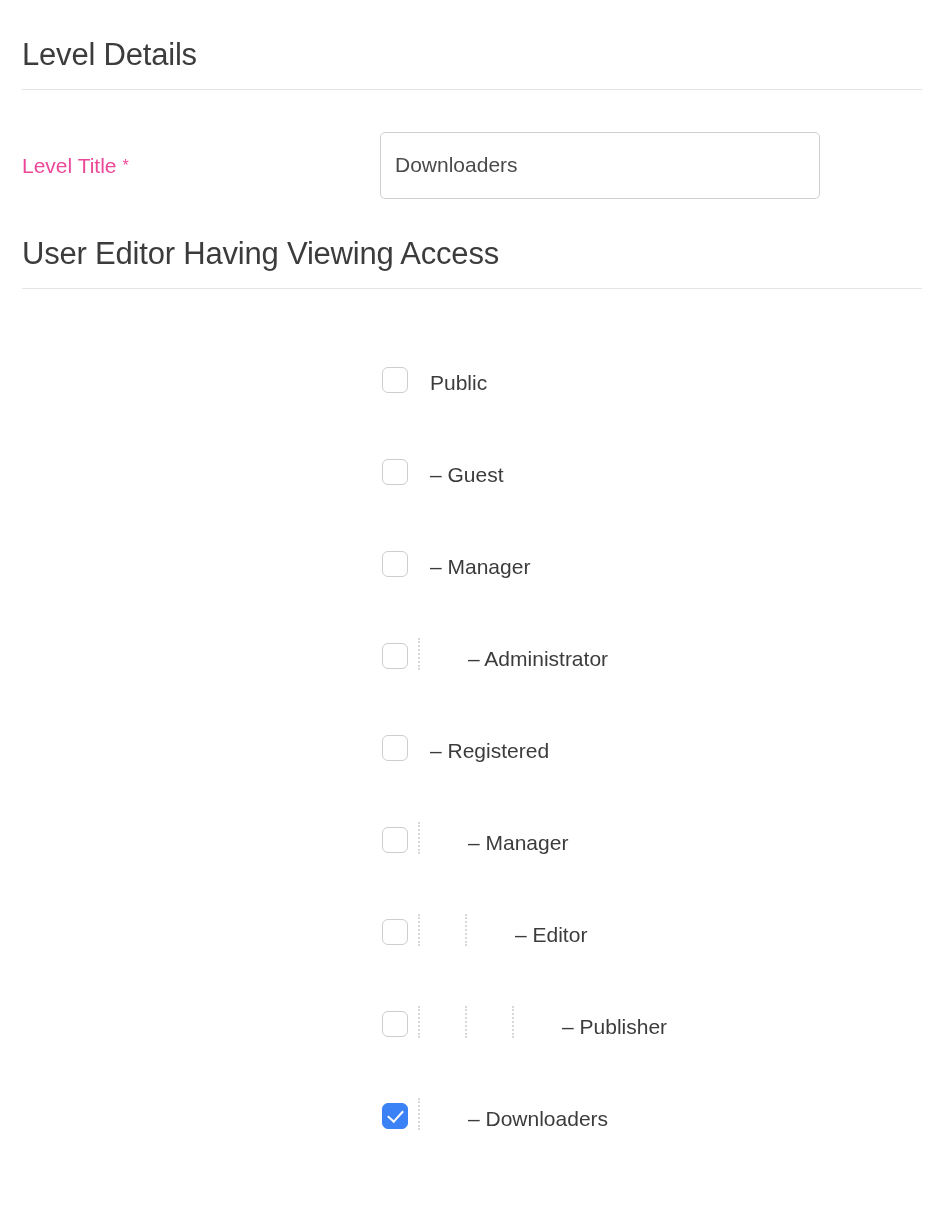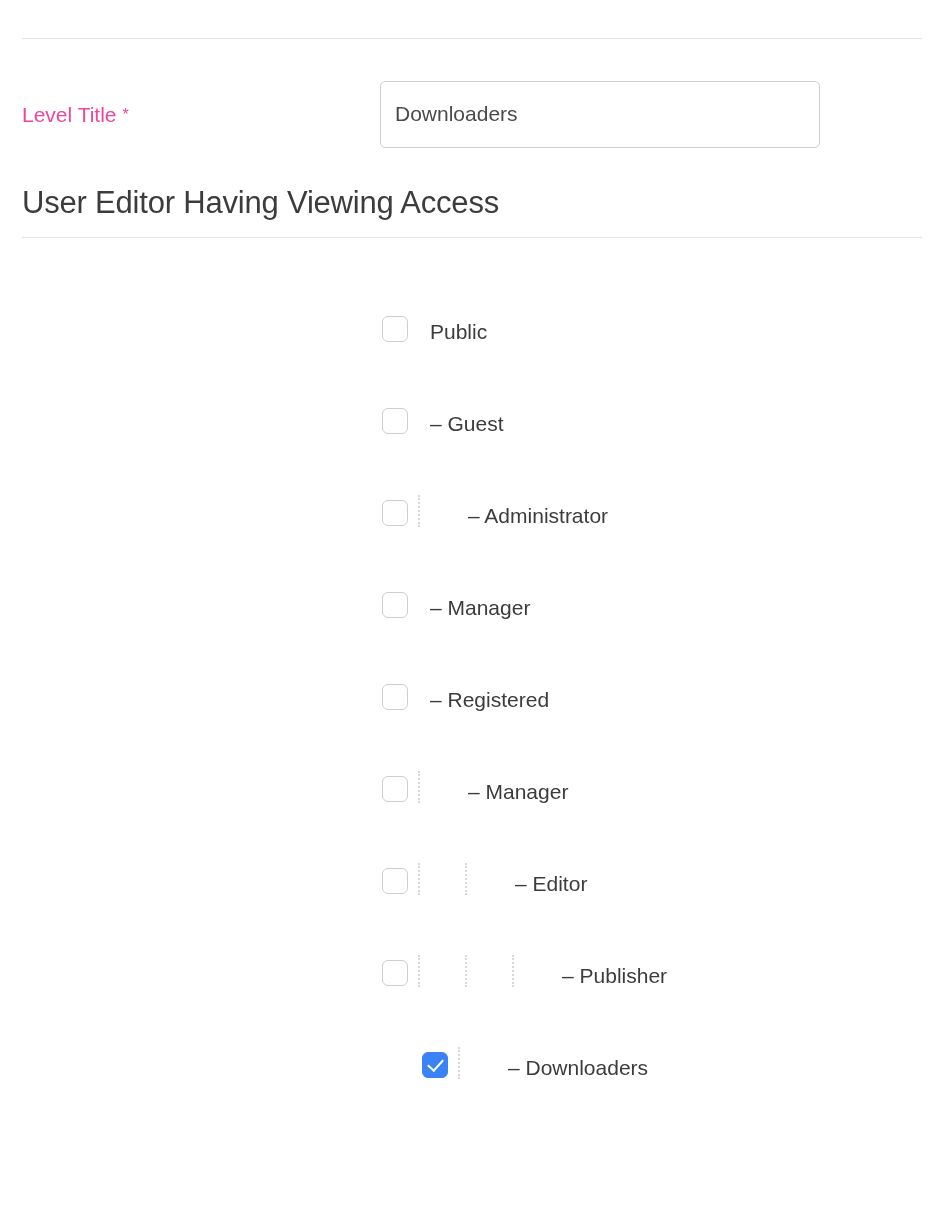--- a/index.html
+++ b/index.html
@@ -93,21 +93,21 @@
   .group-list {
     margin-top: 74px;
     padding-left: 382px;
   }
   .group-row {
     display: flex;
     align-items: flex-end;
     height: 30px;
     margin-bottom: 62px;
   }
-  .group-row:last-child { margin-bottom: 0; margin-left: 40px; }
+  .group-row:last-child { margin-bottom: 0; }
 
   .cbox {
     flex: 0 0 auto;
     width: 26px;
     height: 26px;
     border: 1px solid #cdcdcd;
     border-radius: 6px;
     background: #ffffff;
     position: relative;
     cursor: pointer;
@@ -152,20 +152,21 @@
     cursor: default;
   }
   .group-row .indent-cell + .group-label { margin-left: 13px; }
 </style>
 </head>
 <body>
 
 <div class="page">
 
   <div class="section" id="heading-level-details">
+    <h1 class="section-title">Level Details</h1>
     <div class="section-rule"></div>
   </div>
 
   <div class="field-row">
     <label class="field-label"><span>Level Title</span>
       <span class="req">*</span>
     </label>
     <input class="text-input" type="text" value="Downloaders" placeholder="Level Title" style="">
   </div>
 
@@ -178,38 +179,38 @@
       <div class="group-row">
         <div class="cbox"></div>
         <span class="group-label">Public</span>
       </div>
       <div class="group-row">
         <div class="cbox"></div>
         <span class="group-label">– Guest</span>
       </div>
       <div class="group-row">
         <div class="cbox"></div>
+        <span class="group-label">– Manager</span>
+      </div>
+      <div class="group-row">
+        <div class="cbox"></div>
         <div class="indent-cell guide"></div>
         <span class="group-label">– Administrator</span>
       </div>
       <div class="group-row">
         <div class="cbox"></div>
+        <span class="group-label">– Registered</span>
+      </div>
+      <div class="group-row">
+        <div class="cbox"></div>
+        <div class="indent-cell guide"></div>
         <span class="group-label">– Manager</span>
       </div>
       <div class="group-row">
         <div class="cbox"></div>
-        <span class="group-label">– Registered</span>
-      </div>
-      <div class="group-row">
-        <div class="cbox"></div>
-        <div class="indent-cell guide"></div>
-        <span class="group-label">– Manager</span>
-      </div>
-      <div class="group-row">
-        <div class="cbox"></div>
         <div class="indent-cell guide"></div>
         <div class="indent-cell guide"></div>
         <span class="group-label">– Editor</span>
       </div>
       <div class="group-row">
         <div class="cbox"></div>
         <div class="indent-cell guide"></div>
         <div class="indent-cell guide"></div>
         <div class="indent-cell guide"></div>
         <span class="group-label">– Publisher</span>

